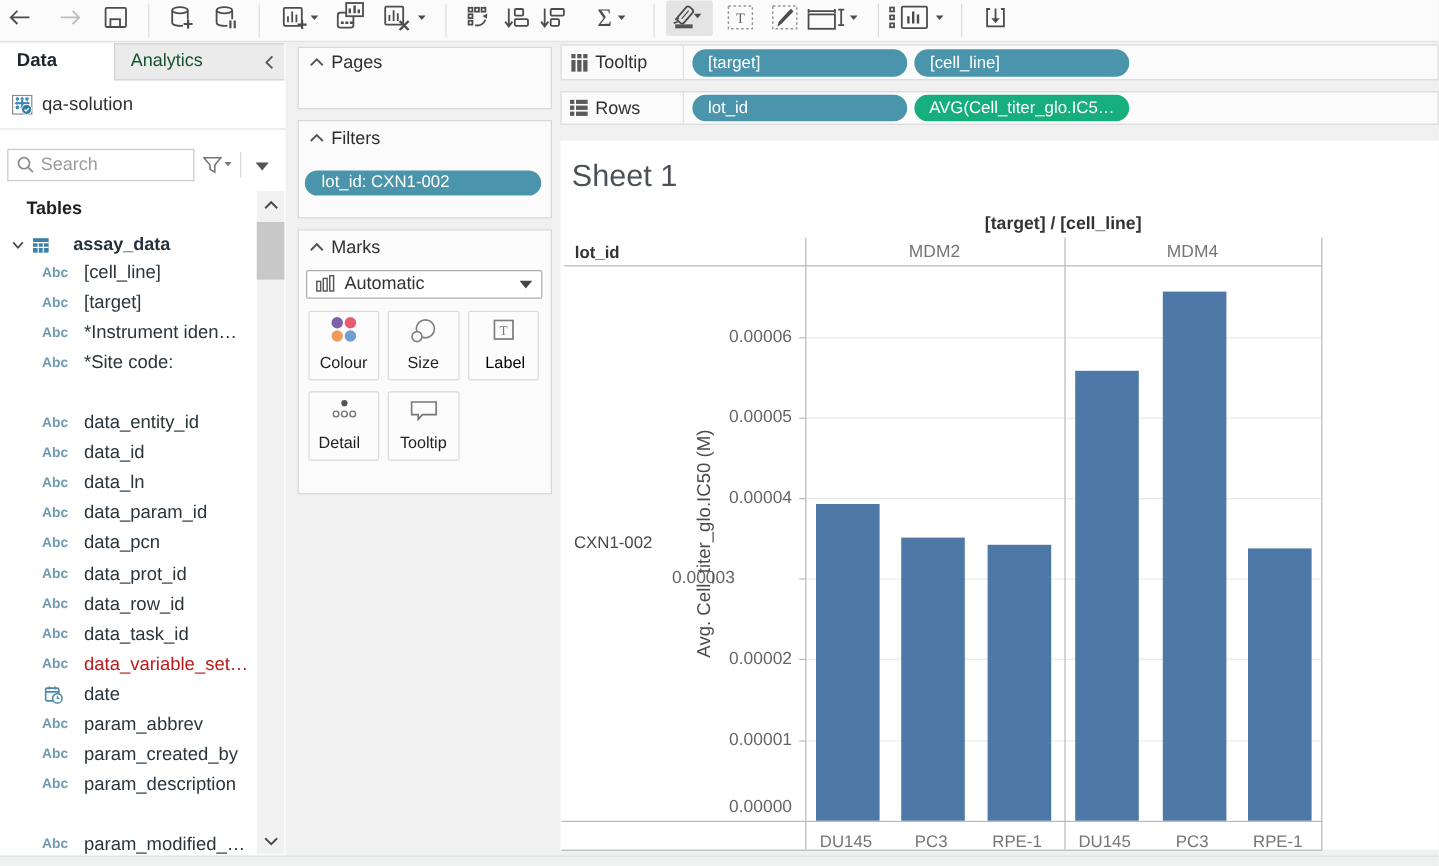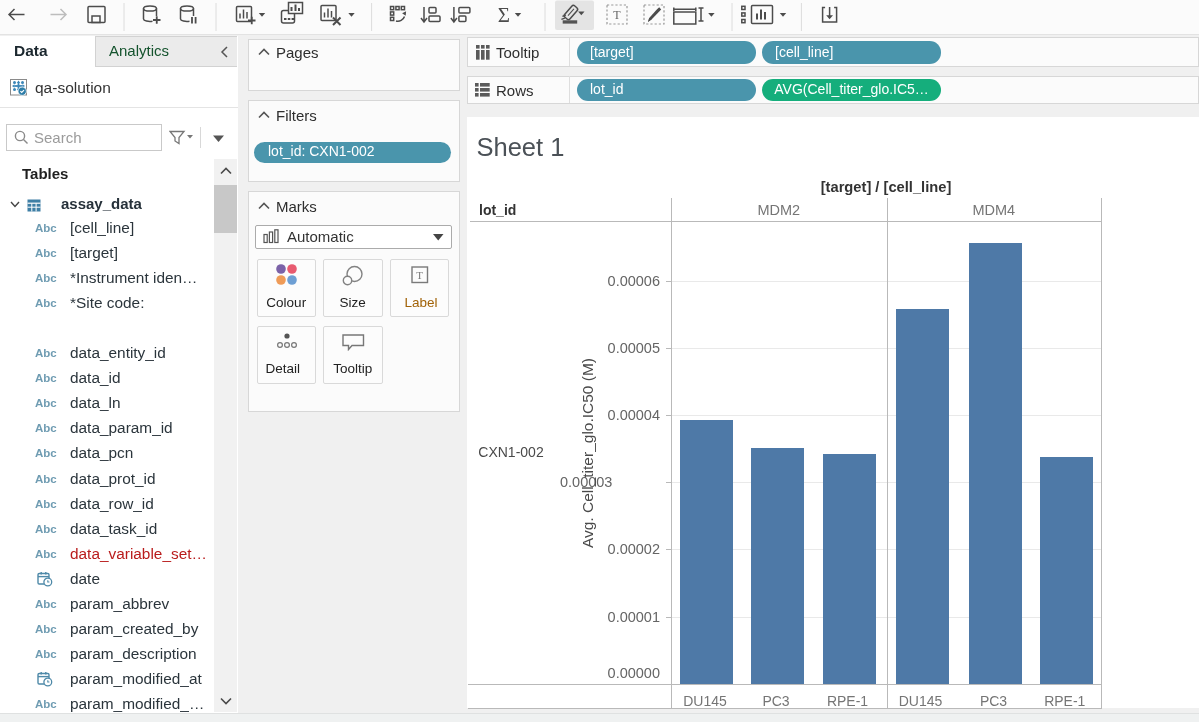--- a/index.html
+++ b/index.html
@@ -246,31 +246,20 @@
       <span style="position:absolute;left:70px;top:3px;font-size:15.4px;color:#2b353c">param_abbrev</span>
     </div>
     <div style="position:absolute;left:0;top:616.9px;width:214px;height:25px">
       <span style="position:absolute;left:35px;top:6px;font-size:11.5px;font-weight:bold;color:#6f9cb2;letter-spacing:0px">Abc</span>
       <span style="position:absolute;left:70px;top:3px;font-size:15.4px;color:#2b353c">param_created_by</span>
     </div>
     <div style="position:absolute;left:0;top:642.0px;width:214px;height:25px">
       <span style="position:absolute;left:35px;top:6px;font-size:11.5px;font-weight:bold;color:#6f9cb2;letter-spacing:0px">Abc</span>
       <span style="position:absolute;left:70px;top:3px;font-size:15.4px;color:#2b353c">param_description</span>
     </div>
-    <div style="position:absolute;left:0;top:667.1px;width:214px;height:25px">
-      <span style="position:absolute;left:37px;top:4px"><svg width="16" height="16" viewBox="0 0 16 16">
-          <rect x="1" y="2.5" width="11" height="10.5" rx="1.2" fill="none" stroke="#4e89a8" stroke-width="1.4"></rect>
-          <line x1="1" y1="5.6" x2="12" y2="5.6" stroke="#4e89a8" stroke-width="1.4"></line>
-          <line x1="4.2" y1="1" x2="4.2" y2="3.6" stroke="#4e89a8" stroke-width="1.4"></line>
-          <line x1="8.8" y1="1" x2="8.8" y2="3.6" stroke="#4e89a8" stroke-width="1.4"></line>
-          <circle cx="10.8" cy="11" r="3.9" fill="#fff" stroke="#4e89a8" stroke-width="1.3"></circle>
-          <path d="M10.8,9.3 V11 H12.4" fill="none" stroke="#4e89a8" stroke-width="1.1"></path>
-        </svg></span>
-      <span style="position:absolute;left:70px;top:3px;font-size:15.4px;color:#2b353c">param_modified_at</span>
-    </div>
     <div style="position:absolute;left:0;top:692.1px;width:214px;height:25px">
       <span style="position:absolute;left:35px;top:6px;font-size:11.5px;font-weight:bold;color:#6f9cb2;letter-spacing:0px">Abc</span>
       <span style="position:absolute;left:70px;top:3px;font-size:15.4px;color:#2b353c">param_modified_…</span>
     </div>
 <div style="position:absolute;left:214px;top:159px;width:23px;bottom:10px;background:#f1f1f1"></div>
 <div style="position:absolute;left:214px;top:185px;width:23px;height:48px;background:#c8c8c8"></div>
 <svg width="12" height="8" style="position:absolute;left:219.5px;top:167px">
       <path d="M1,6.5 L6,1.5 L11,6.5" fill="none" stroke="#4a4a4a" stroke-width="1.6"></path>
     </svg>
 <svg width="12" height="8" style="position:absolute;left:219.5px;top:697px">
@@ -319,21 +308,21 @@
 <div style="position:absolute;left:256.5px;top:294.5px;width:59.5px;text-align:center;font-size:13.5px;color:#222">Colour</div>
 <span style="position:absolute;left:341.5px;top:264.5px"><svg width="22" height="21">
         <circle cx="12.5" cy="9" r="7.5" fill="none" stroke="#828282" stroke-width="1.4"></circle>
         <circle cx="5.5" cy="15.5" r="4.2" fill="#fcfcfc" stroke="#828282" stroke-width="1.4"></circle>
       </svg></span>
 <div style="position:absolute;left:323px;top:294.5px;width:59.5px;text-align:center;font-size:13.5px;color:#222">Size</div>
 <span style="position:absolute;left:410.5px;top:266px"><svg width="18" height="18">
         <rect x="1" y="1" width="15.5" height="15.5" fill="none" stroke="#7a7a7a" stroke-width="1.4"></rect>
         <text x="8.7" y="13" font-size="11" fill="#7a7a7a" text-anchor="middle" font-family="Liberation Serif,serif">T</text>
       </svg></span>
-<div style="position:absolute;left:389.5px;top:294.5px;width:63px;text-align:center;font-size:13.5px;color:#a16207">Label</div>
+<div style="position:absolute;left:389.5px;top:294.5px;width:63px;text-align:center;font-size:13.5px;color:#000000">Label</div>
 <span style="position:absolute;left:276.5px;top:333px"><svg width="20" height="16">
         <circle cx="10" cy="3" r="2.6" fill="#555"></circle>
         <circle cx="3" cy="12" r="2.4" fill="none" stroke="#777" stroke-width="1.2"></circle>
         <circle cx="10" cy="12" r="2.4" fill="none" stroke="#777" stroke-width="1.2"></circle>
         <circle cx="17" cy="12" r="2.4" fill="none" stroke="#777" stroke-width="1.2"></circle>
       </svg></span>
 <div style="position:absolute;left:253px;top:361px;width:59.5px;text-align:center;font-size:13.5px;color:#222">Detail</div>
 <span style="position:absolute;left:342px;top:334px"><svg width="23" height="17">
         <path d="M1,1 H21.5 V11.5 H10 L6.5,15.5 V11.5 H1 Z" fill="none" stroke="#777" stroke-width="1.4"></path>
       </svg></span>

